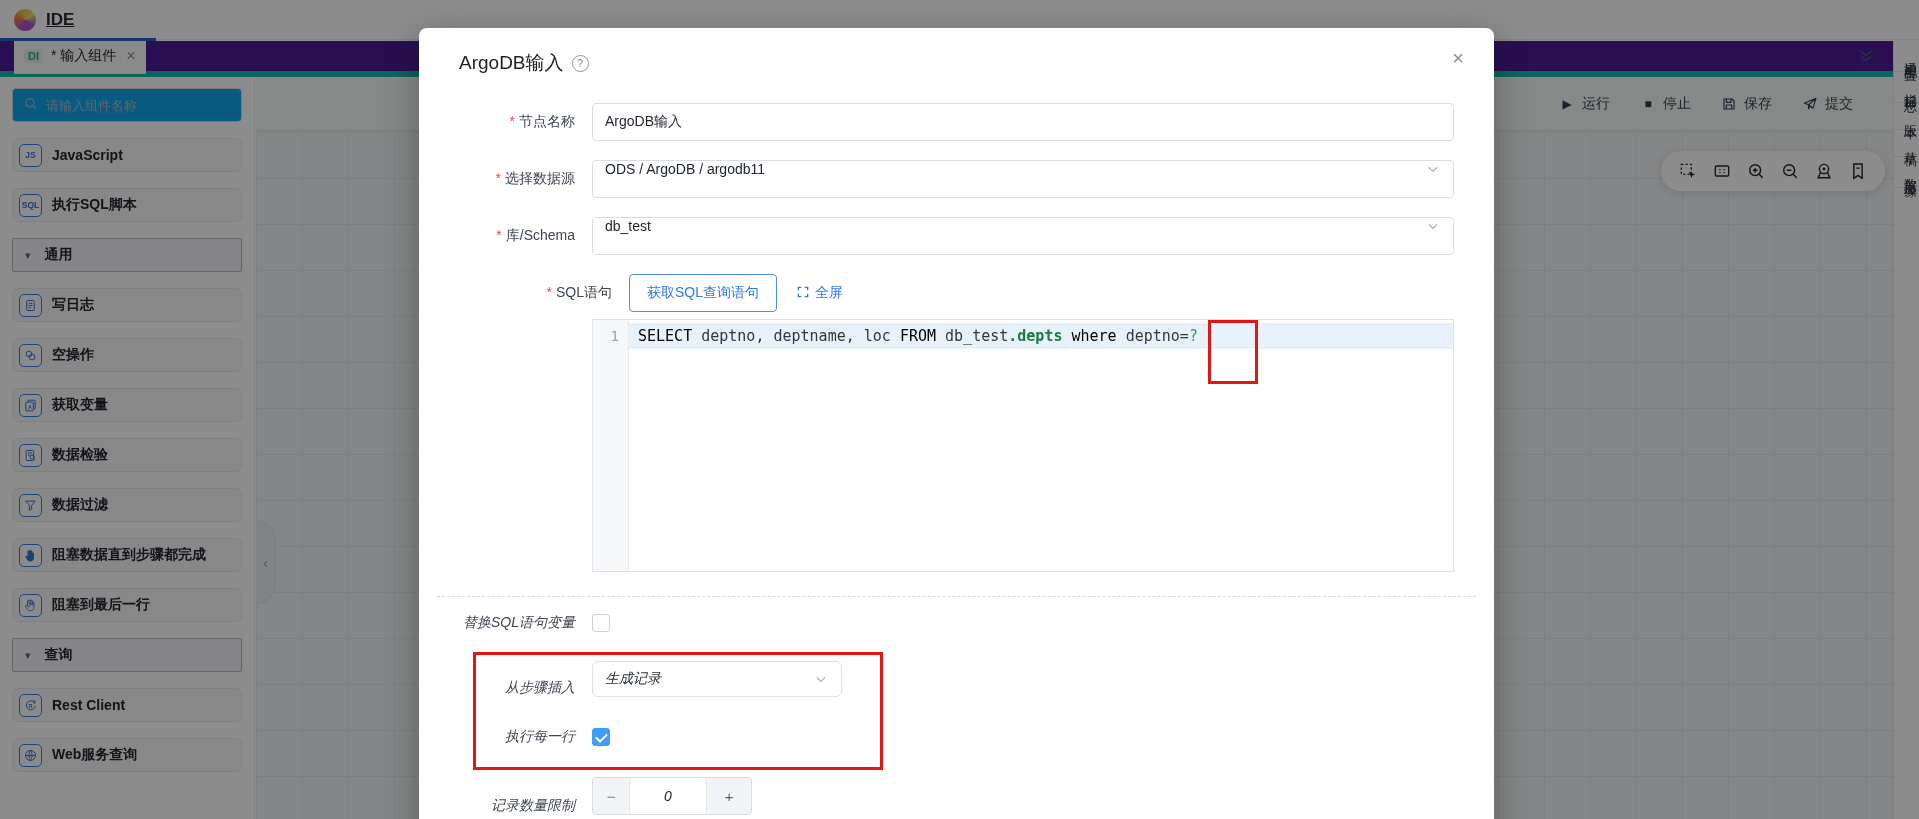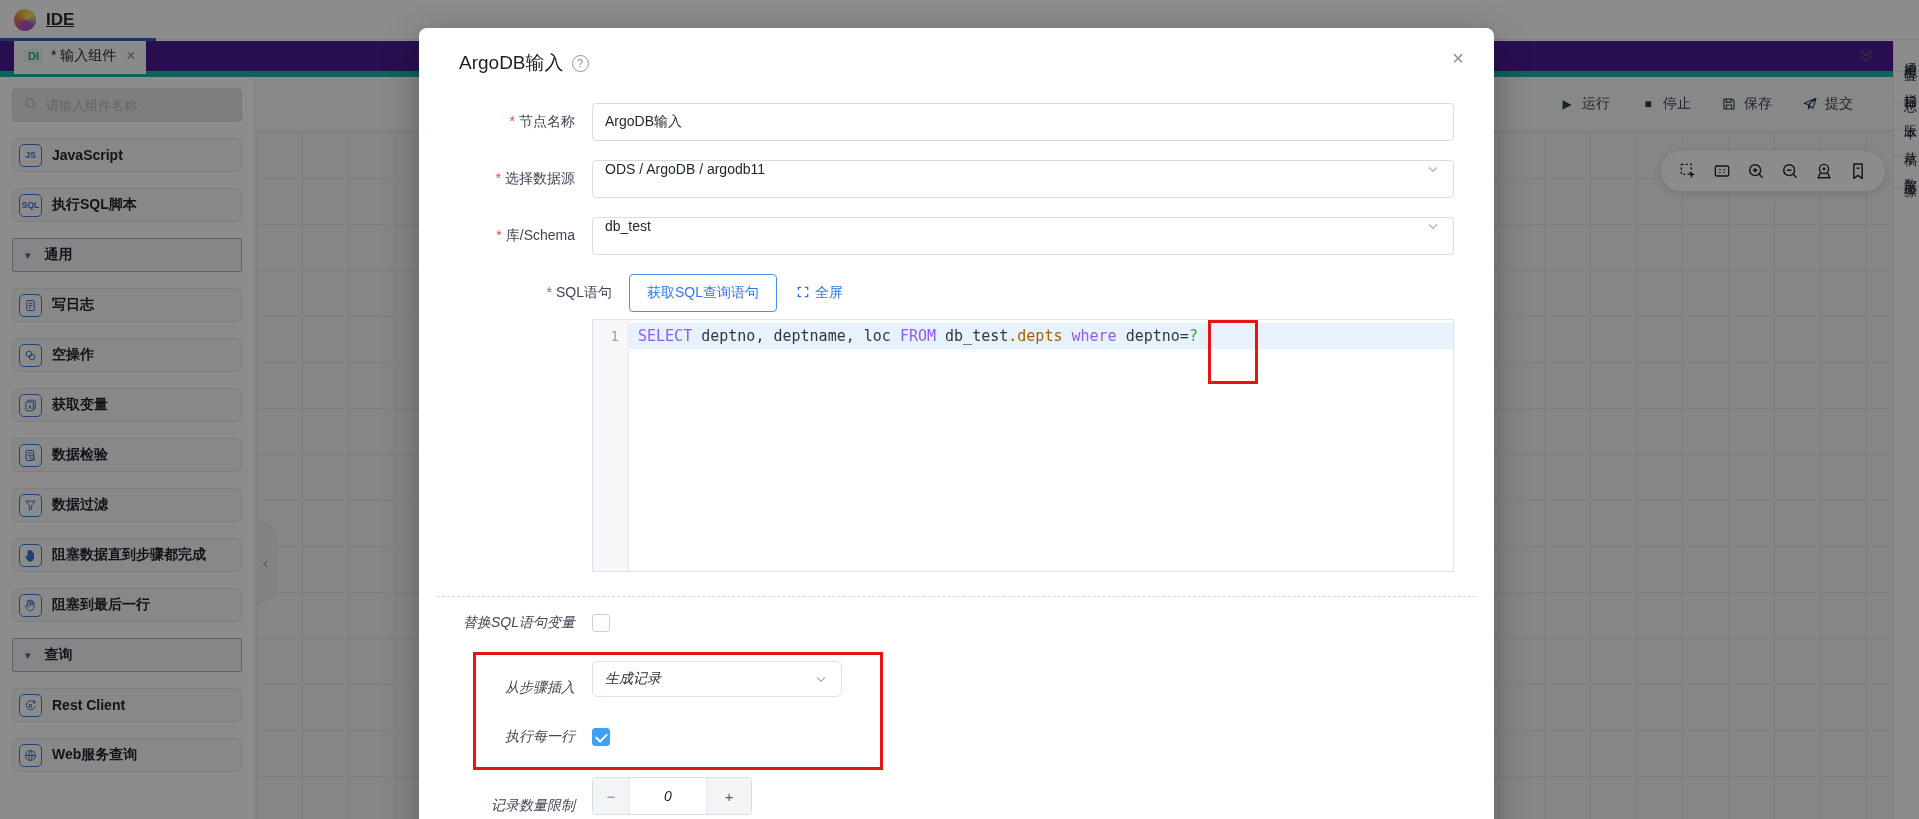--- a/index.html
+++ b/index.html
@@ -22,21 +22,21 @@
   .tab-badge{ background:#e4f6ee; color:#27ae85; font-size:11px; font-weight:bold; padding:1px 4px; border-radius:3px; }
   .tab-label{ font-size:14px; color:#23262e; }
   .tab-close{ color:#8a909c; font-size:16px; margin-left:2px; cursor:pointer; }
   .tab-collapse{ margin-left:auto; width:18px; height:18px; color:#555c6e; }
   .tab-collapse svg{ width:18px; height:18px; }
 
   
   .sidebar{ position:absolute; left:0; top:78px; width:255px; bottom:0; background:#fff;
     border-right:1px solid #e8eaee; padding:10px 12px; }
   .search-box{ height:34px; border:1px solid #d8dbe1; border-radius:4px; display:flex; align-items:center;
-    gap:8px; padding:0 10px; color:#b3b8c2; background:#e5e5e5; }
+    gap:8px; padding:0 10px; color:#b3b8c2; background:#0ea5e9; }
   .search-box svg{ width:15px; height:15px; flex-shrink:0; }
   .search-input{ border:none; outline:none; font-size:13px; color:#464b56; width:100%;
     font-family:inherit; background:transparent; }
   .search-input::placeholder{ color:#b3b8c2; }
   .side-list{ margin-top:16px; }
   .side-item{ height:34px; margin-bottom:16px; background:#f7f8fa; border:1px solid #e8eaee; border-radius:6px;
     display:flex; align-items:center; gap:10px; padding:0 6px; cursor:pointer; }
   .chip{ width:23px; height:23px; border:1.4px solid #3b7fd4; border-radius:5px; color:#3574cf;
     display:flex; align-items:center; justify-content:center; font-size:8.5px; font-weight:bold;
     background:#fdfeff; flex-shrink:0; }
@@ -97,21 +97,21 @@
     font-size:14px; background:#fff; font-family:inherit; display:flex; align-items:center; cursor:pointer; }
   .fs-link{ display:flex; align-items:center; gap:5px; color:#3276f1; font-size:14px; margin-left:19px; cursor:pointer; }
   .fs-link svg{ width:14px; height:14px; }
 
   .editor-row{ margin:7px 0 0 173px; }
   .editor{ width:862px; height:253px; border:1px solid #dfe2e7; display:flex; background:#fff; }
   .gutter{ width:36px; background:#f6f7f8; border-right:1px solid #e8eaed; font-family:"DejaVu Sans Mono",monospace;
     font-size:14px; color:#9ba1ac; text-align:right; padding:3px 9px 0 0; line-height:26px; }
   .code{ flex:1; font-family:"DejaVu Sans Mono",monospace; font-size:15px; line-height:26px; padding-top:3px; overflow:hidden; }
   .code-line{ background:#e8f2fc; padding-left:9px; white-space:pre; }
-  .tok-kw{ color:#8b5cf6; } .tok-plain{ color:#32363f; } .tok-qual{ color:#a16207; } .tok-param{ color:#3f9b45; }
+  .tok-kw{ color:#000000; } .tok-plain{ color:#32363f; } .tok-qual{ color:#15803d;font-weight:bold; } .tok-param{ color:#3f9b45; }
 
   .divider{ margin:24px 18px 0; border-top:1px dashed #d6d9de; }
   .opt-row{ display:flex; align-items:flex-end;font-style:italic; }
   .mt1{ margin-top:17px; } .mt2{ margin-top:29px; } .mt3{ margin-top:31px; }
   .cb{ width:18px; height:18px; border:1.5px solid #ccd1d9; border-radius:3px; background:#fff; position:relative;
     cursor:pointer; flex-shrink:0; }
   .cb.checked{ background:#3f9ef6; border-color:#3f9ef6; }
   .cb.checked::after{ content:""; position:absolute; left:3px; top:3.5px; width:9px; height:5px;
     border-left:2px solid #fff; border-bottom:2px solid #fff; transform:rotate(-45deg); }
   .sel-small{ width:250px; height:36px; border:1px solid #dde0e6; border-radius:6px; display:flex; align-items:center;

